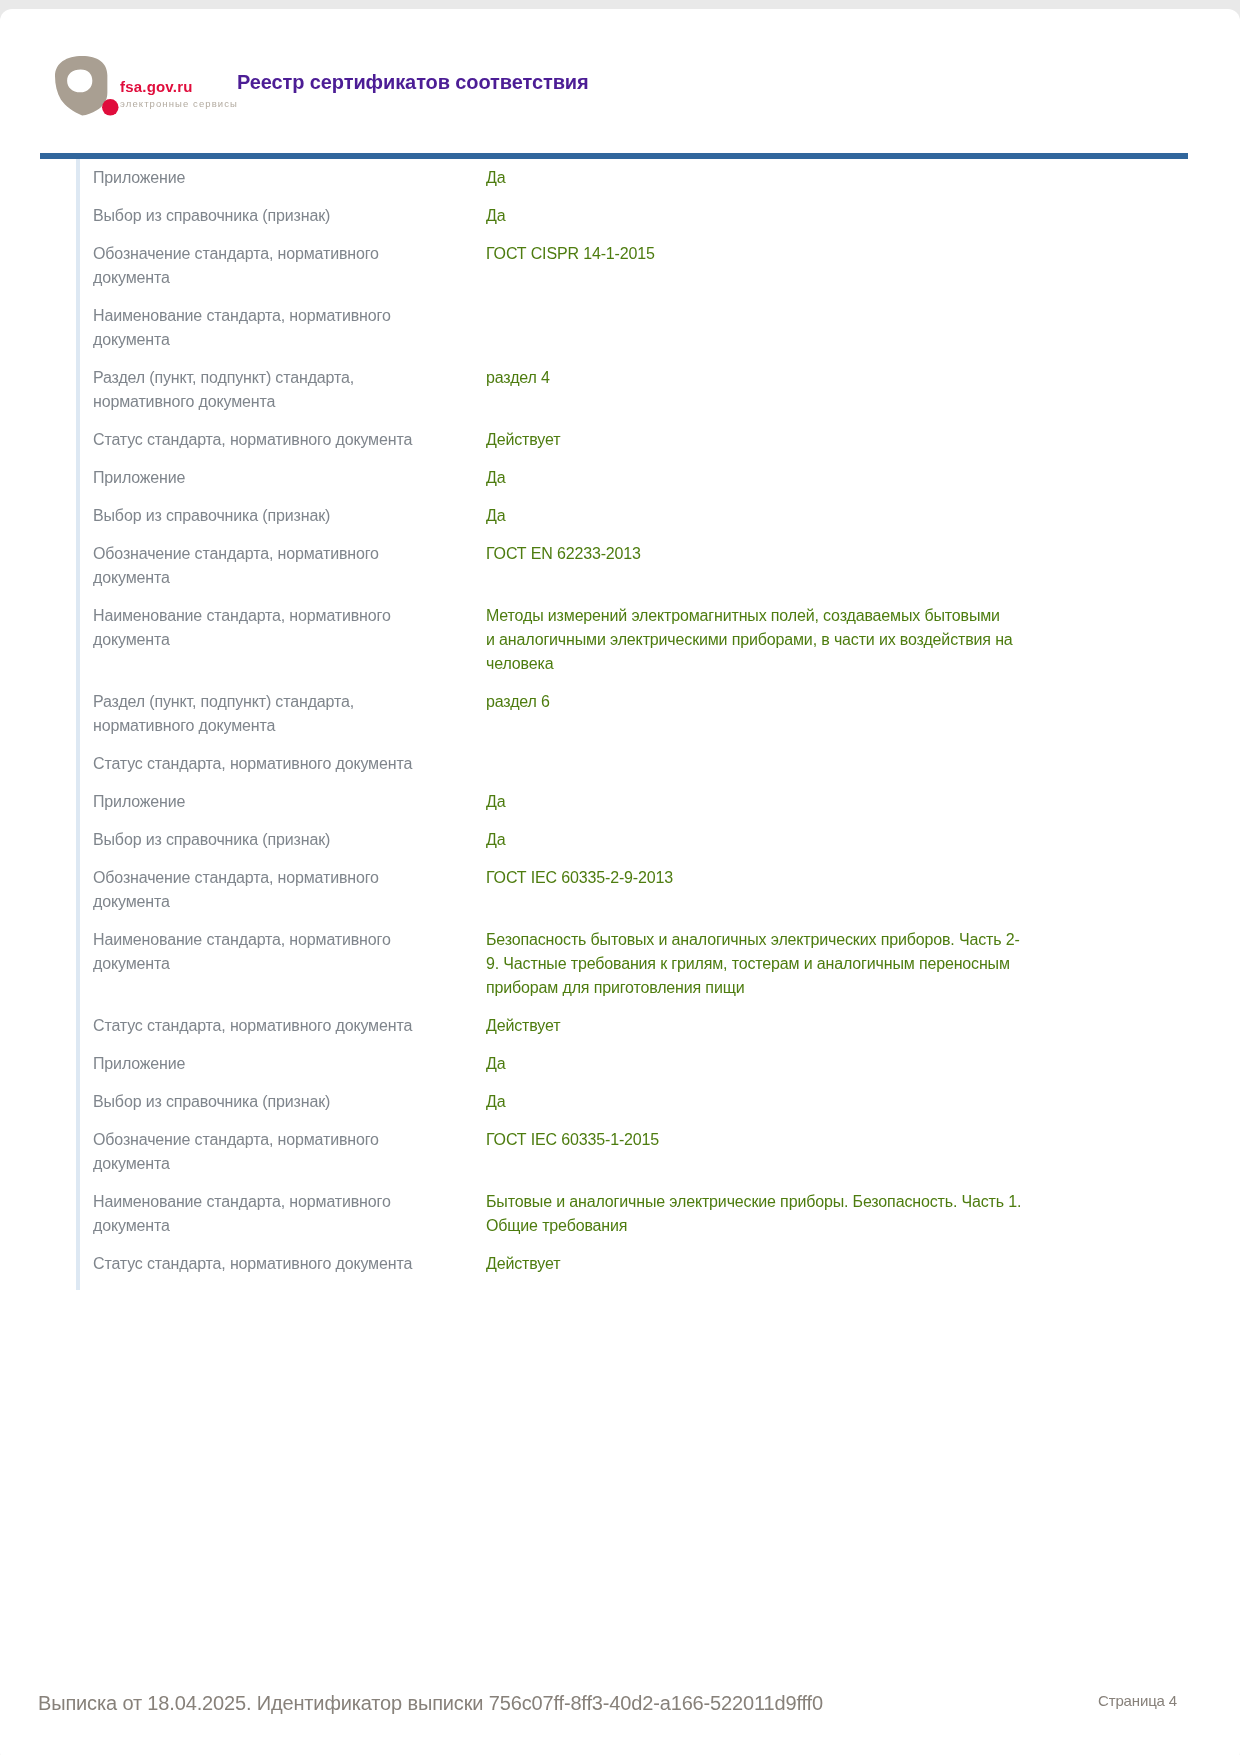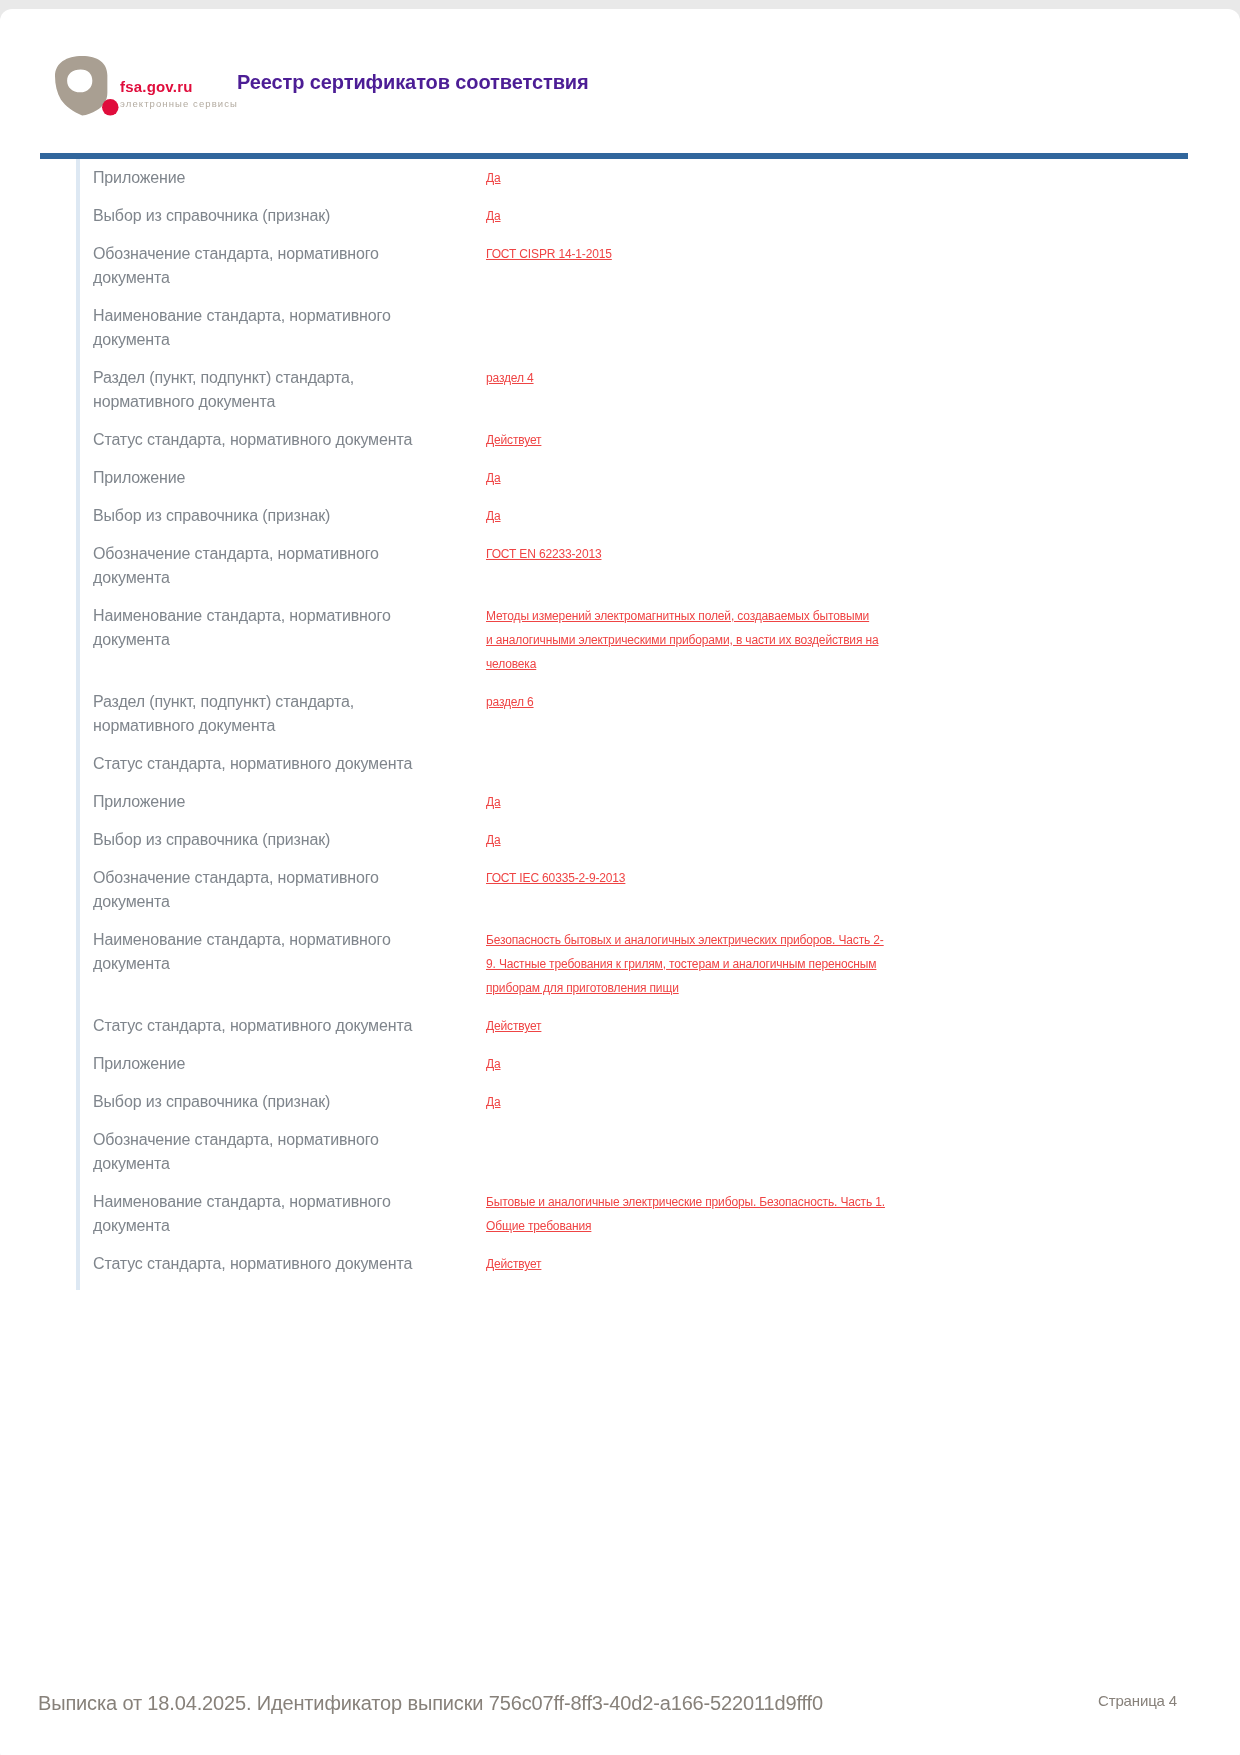--- a/index.html
+++ b/index.html
@@ -39,22 +39,22 @@
     display:flex;align-items:flex-start;
     margin-bottom:14px;
   }
   .row-label{
     width:393px;flex:0 0 393px;
     font-size:16px;line-height:24px;color:#7f858c;
     letter-spacing:-.15px;white-space:pre-line;
   }
   .row-value{
     flex:1;
-    font-size:12px;line-height:24px;color:#ef4444;
-    letter-spacing:-.15px;white-space:pre-line;text-decoration:underline;
+    font-size:16px;line-height:24px;color:#4d7c0f;
+    letter-spacing:-.15px;white-space:pre-line;
   }
   
   .footer-left{
     position:absolute;left:38px;top:1683px;
     font-size:20px;color:#87817a;letter-spacing:-.15px;
   }
   .footer-right{
     position:absolute;right:63px;top:1683px;
     font-size:15px;color:#87817a;letter-spacing:-.15px;
   }
@@ -183,20 +183,21 @@
   </div>
 
   <div class="row">
     <div class="row-label">Выбор из справочника (признак)</div>
     <div class="row-value">Да</div>
   </div>
 
   <div class="row">
     <div class="row-label">Обозначение стандарта, нормативного
 документа</div>
+    <div class="row-value">ГОСТ IEC 60335-1-2015</div>
   </div>
 
   <div class="row">
     <div class="row-label">Наименование стандарта, нормативного
 документа</div>
     <div class="row-value">Бытовые и аналогичные электрические приборы. Безопасность. Часть 1.
 Общие требования</div>
   </div>
 
   <div class="row">

